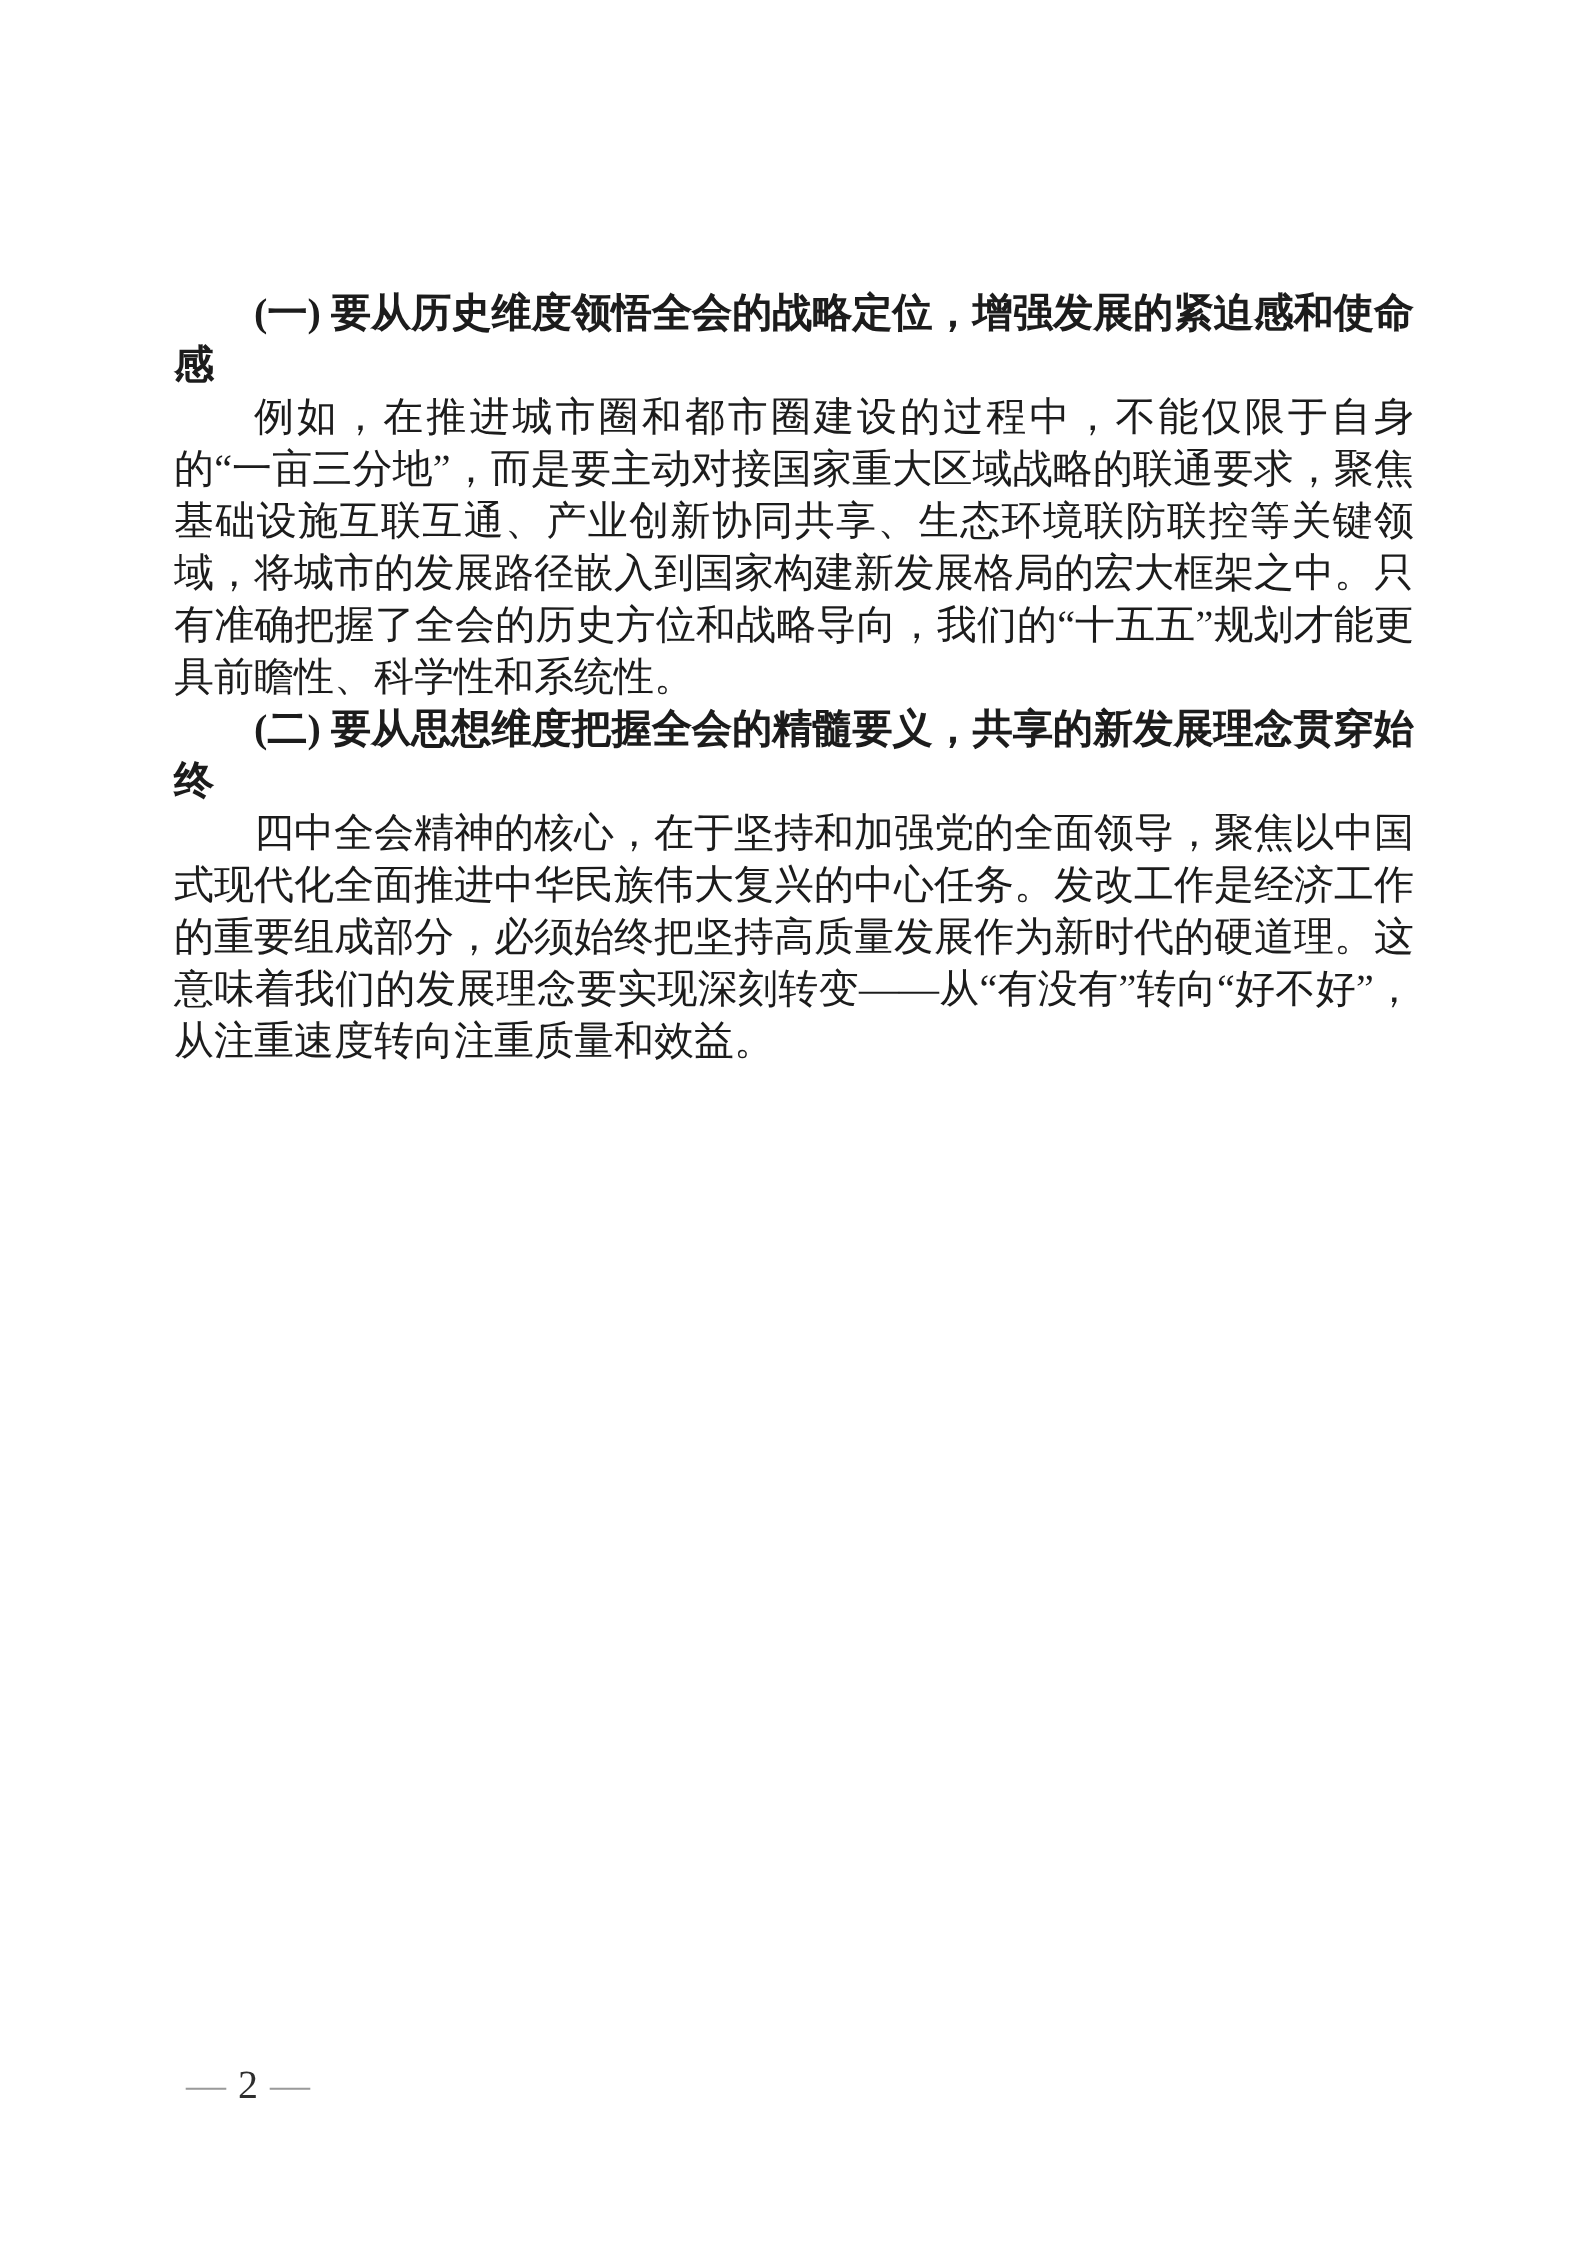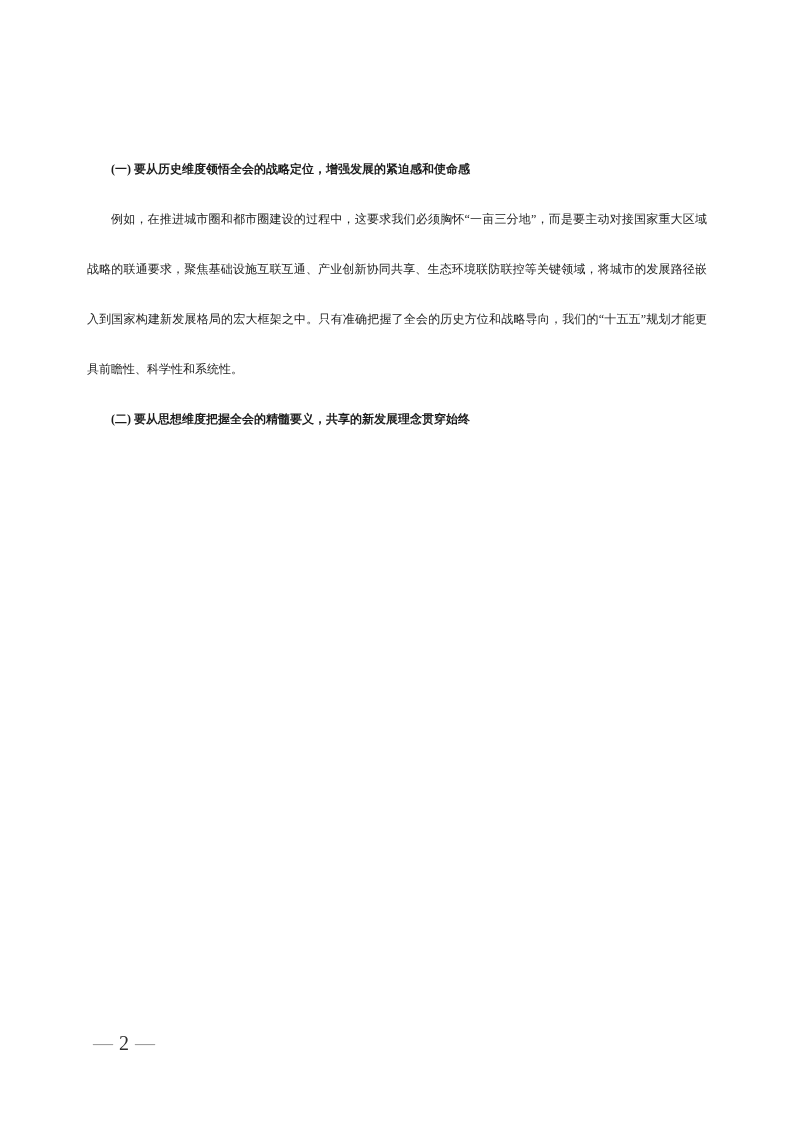--- a/index.html
+++ b/index.html
@@ -14,22 +14,22 @@
     background: #ffffff;
     overflow: hidden;
     font-family: "Liberation Serif", "DejaVu Serif", serif;
     color: #1c1c1c;
   }
   .content {
     position: absolute;
     top: 144px;
     left: 87px;
     width: 620px;
-    font-size: 12px;
-    line-height: 50px;
+    font-size: 20px;
+    line-height: 26px;
     text-align: justify;
     word-break: break-all;
   }
   .content p {
     margin: 0;
     padding: 0;
     text-indent: 2em;
   }
   .content p.heading {
     font-weight: bold;
@@ -50,21 +50,22 @@
     color: #2e2e2e;
   }
 </style>
 </head>
 <body>
 
 <div class="page">
 
   <div class="content">
     <p class="heading">(一) 要从历史维度领悟全会的战略定位，增强发展的紧迫感和使命感</p>
-    <p class="paragraph">例如，在推进城市圈和都市圈建设的过程中，这要求我们必须胸怀“一亩三分地”，而是要主动对接国家重大区域战略的联通要求，聚焦基础设施互联互通、产业创新协同共享、生态环境联防联控等关键领域，将城市的发展路径嵌入到国家构建新发展格局的宏大框架之中。只有准确把握了全会的历史方位和战略导向，我们的“十五五”规划才能更具前瞻性、科学性和系统性。</p>
+    <p class="paragraph">例如，在推进城市圈和都市圈建设的过程中，不能仅限于自身的“一亩三分地”，而是要主动对接国家重大区域战略的联通要求，聚焦基础设施互联互通、产业创新协同共享、生态环境联防联控等关键领域，将城市的发展路径嵌入到国家构建新发展格局的宏大框架之中。只有准确把握了全会的历史方位和战略导向，我们的“十五五”规划才能更具前瞻性、科学性和系统性。</p>
     <p class="heading">(二) 要从思想维度把握全会的精髓要义，共享的新发展理念贯穿始终</p>
+    <p class="paragraph">四中全会精神的核心，在于坚持和加强党的全面领导，聚焦以中国式现代化全面推进中华民族伟大复兴的中心任务。发改工作是经济工作的重要组成部分，必须始终把坚持高质量发展作为新时代的硬道理。这意味着我们的发展理念要实现深刻转变——从“有没有”转向“好不好”，从注重速度转向注重质量和效益。</p>
   </div>
 
   <div class="footer">
     <span class="dash">—</span><span class="num">2</span><span class="dash">—</span>
   </div>
 
 </div>
 
 </body></html>

